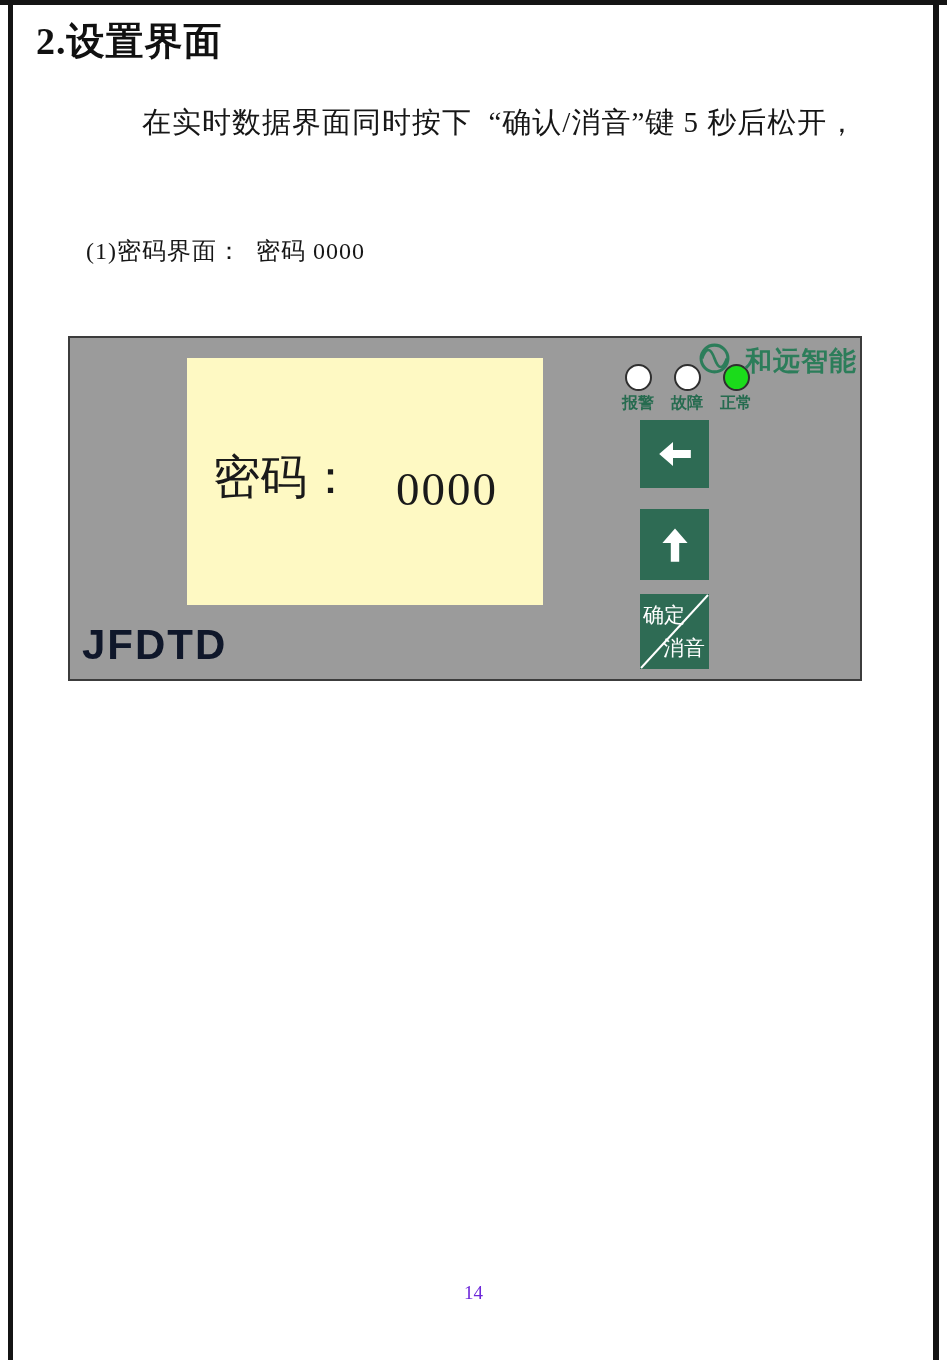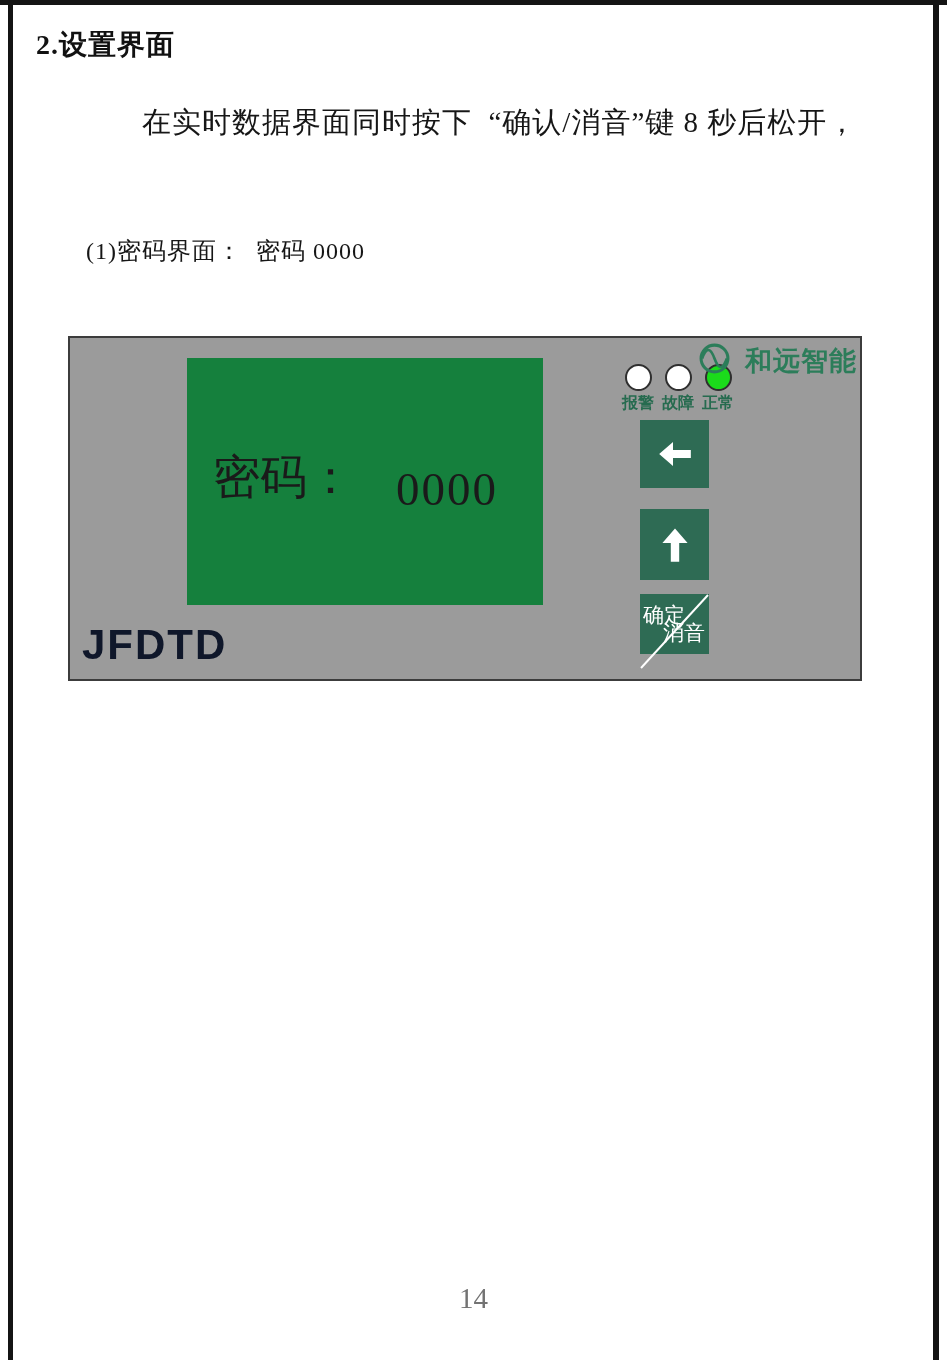--- a/index.html
+++ b/index.html
@@ -18,22 +18,22 @@
     width: 947px; height: 1360px;
     background: #ffffff;
   }
   
   .frame-top    { position:absolute; left:0;   top:0; width:947px; height:5px;  background:#141414; }
   .frame-left   { position:absolute; left:8px; top:0; width:5px;  height:1360px; background:#141414; }
   .frame-right  { position:absolute; left:933px; top:0; width:6px; height:1360px; background:#141414; }
 
   .doc-title {
     position: absolute;
-    left: 36px; top: 26px;
-    font-size: 28px;
+    left: 36px; top: 16px;
+    font-size: 38px;
     font-weight: bold;
     color: #111111;
     letter-spacing: 1px;
   }
   .body-line {
     position: absolute;
     font-size: 29px;
     color: #161616;
     white-space: pre;
     letter-spacing: 1px;
@@ -49,38 +49,39 @@
     left: 68px; top: 336px;
     width: 794px; height: 345px;
     background: #9b9b9b;
     border: 2px solid #3c3c3c;
     box-sizing: border-box;
   }
   .screen {
     position: absolute;
     left: 117px; top: 20px;
     width: 356px; height: 247px;
-    background: #15803d;
+    background: #fef9c3;
   }
   .screen-text {
     position: absolute;
     left: 26px; top: 88px;
     font-size: 47px;
     color: #1a1a1a;
     font-family: "Liberation Serif", serif;
     white-space: pre;
     display: flex;
     gap: 42px;
   }
   .screen-value { letter-spacing: 2px; margin-top: 16px; }
 
   .led-row {
     position: absolute;
     left: 548px; top: 26px;
     display: flex;
+    gap: 9px;
   }
   .led-cell { width: 40px; display: flex; flex-direction: column; align-items: center; }
   .led {
     width: 27px; height: 27px;
     border-radius: 50%;
     border: 2px solid #2f2f2f;
     box-sizing: border-box;
   }
   .led-off { background: #ffffff; }
   .led-on  { background: #1bdb1b; }
@@ -113,21 +114,21 @@
     position: absolute;
     left: 570px;
     width: 69px;
     background: #2e6b54;
     display: flex;
     align-items: center;
     justify-content: center;
   }
   .btn-back { top: 82px;  height: 68px; }
   .btn-up   { top: 171px; height: 71px; }
-  .btn-confirm { top: 256px; height: 60px; }
+  .btn-confirm { top: 256px; height: 75px; }
   .btn svg { display: block; }
 
   .confirm-top {
     position: absolute;
     left: 3px; top: 7px;
     font-size: 21px;
     color: #ffffff;
     font-family: "Liberation Sans", sans-serif;
   }
   .confirm-bottom {
@@ -151,35 +152,35 @@
     color: #0f172a;
     font-family: "Liberation Sans", sans-serif;
     letter-spacing: 2px;
   }
 
   .page-number {
     position: absolute;
     left: 0; top: 1282px;
     width: 947px;
     text-align: center;
-    font-size: 29px;
-    color: #737373;
+    font-size: 19px;
+    color: #6d28d9;
   }
 </style>
 </head>
 <body>
 
 <div class="page">
   <div class="frame-top"></div>
   <div class="frame-left"></div>
   <div class="frame-right"></div>
 
   <div class="doc-title">2.设置界面</div>
 
-  <div class="body-line p1l1">在实时数据界面同时按下  “确认/消音”键 8 秒后松开，</div>
+  <div class="body-line p1l1">在实时数据界面同时按下  “确认/消音”键 5 秒后松开，</div>
   <div class="body-line item1">(1)密码界面：  密码 0000</div>
 
   <div class="panel">
 
     <div class="screen">
       <div class="screen-text">
         <span>密码：</span><span class="screen-value">0000</span>
       </div>
     </div>
 

